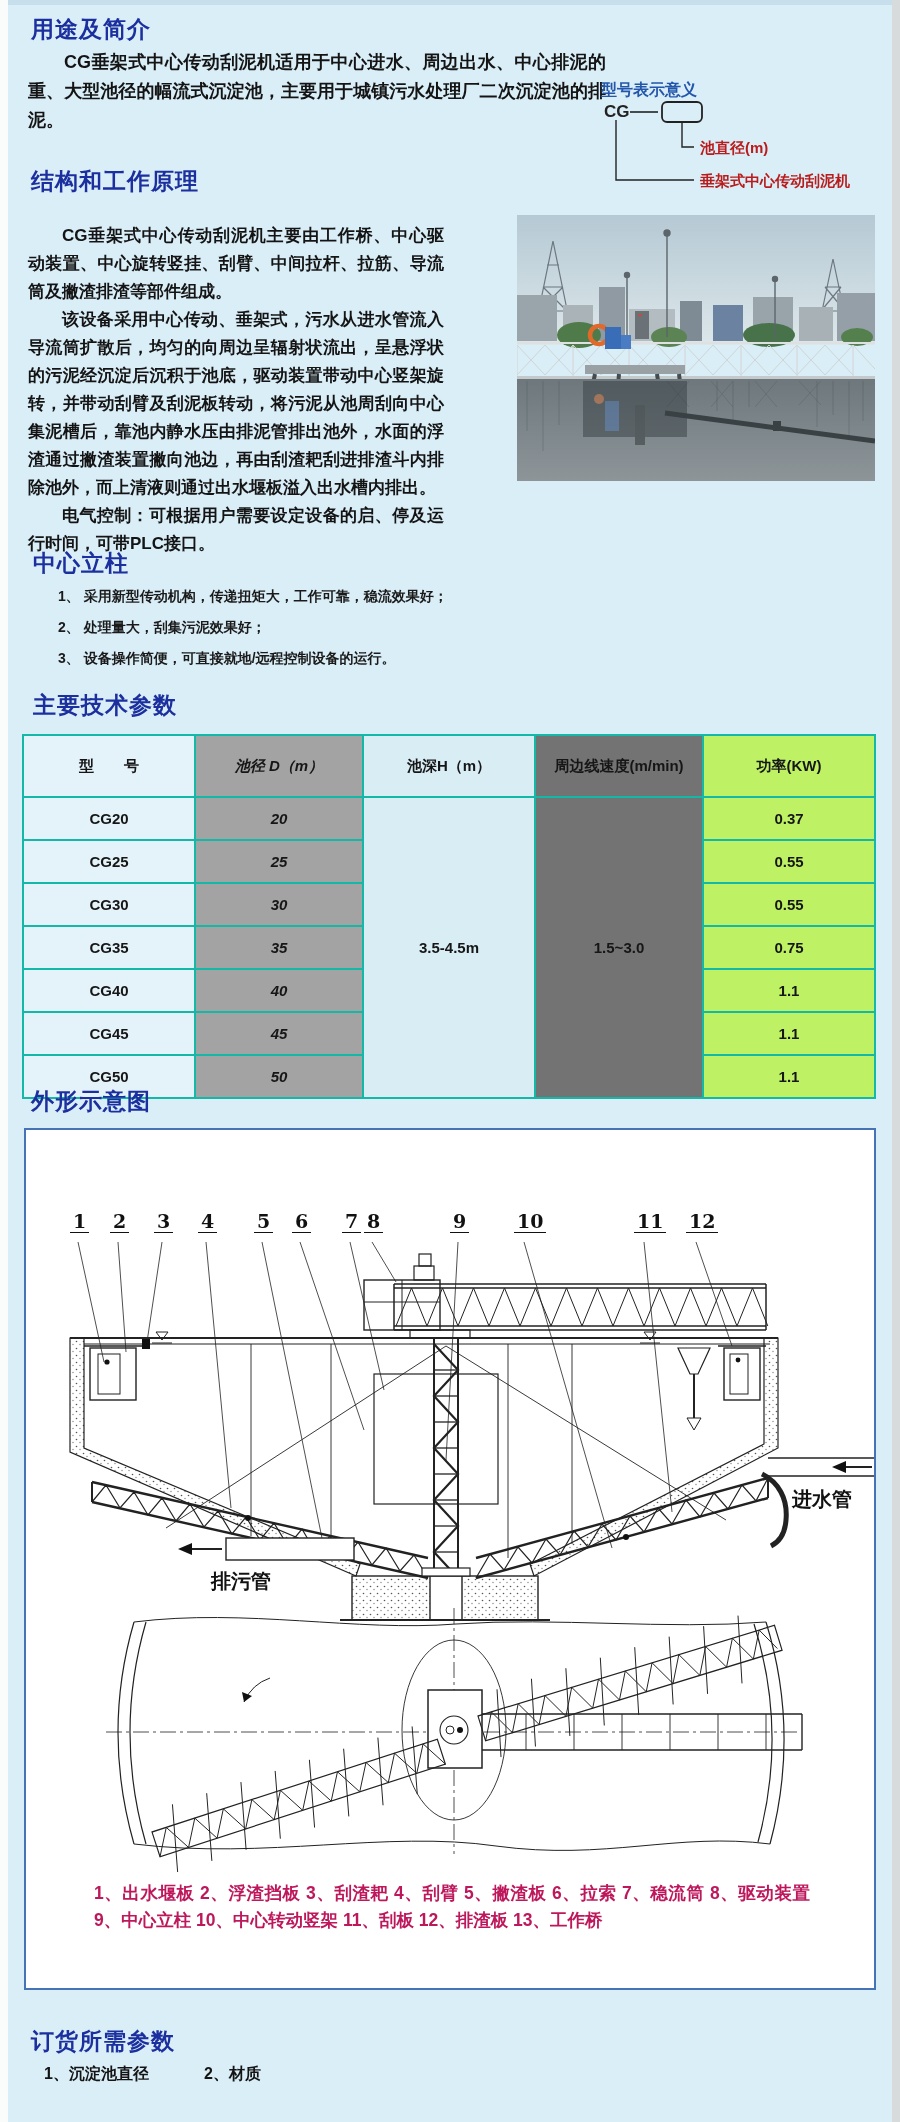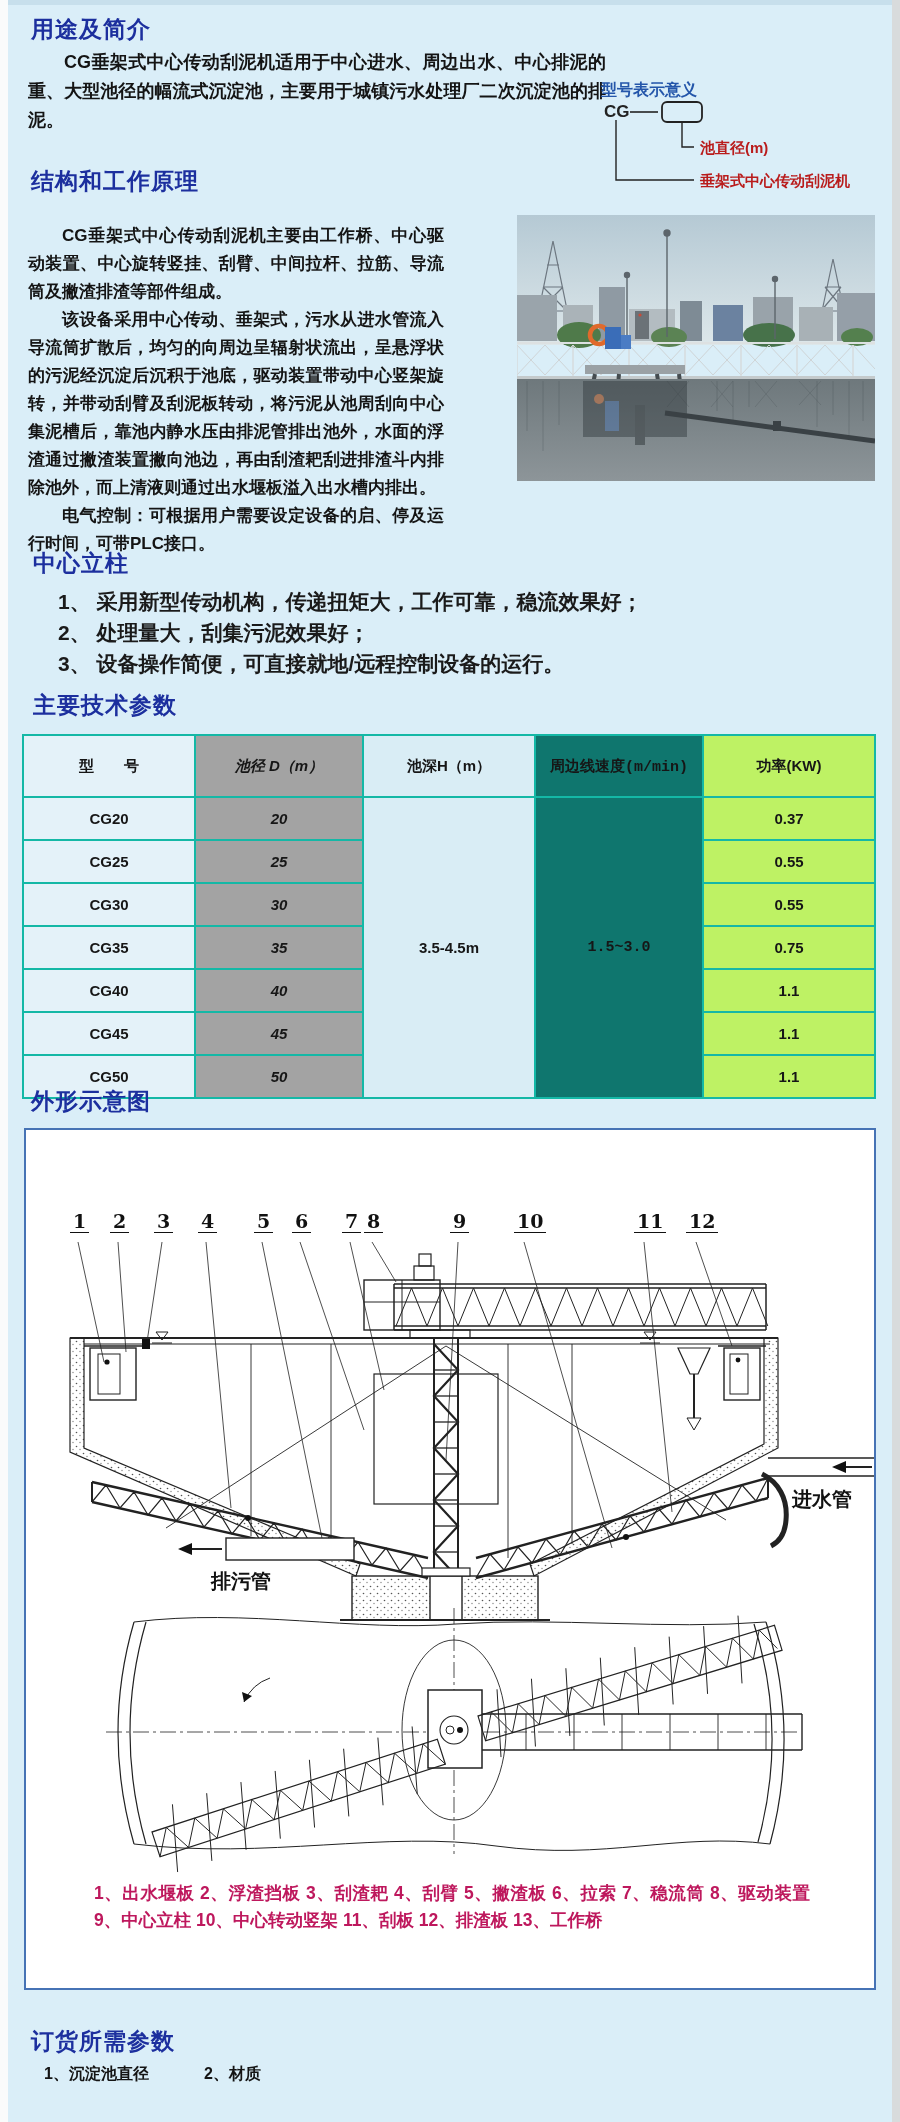--- a/index.html
+++ b/index.html
@@ -9,31 +9,31 @@
   .strip-left{position:absolute;left:0;top:0;width:8px;height:2122px;background:#fafbfb;}
   .strip-right{position:absolute;right:0;top:0;width:8px;height:2122px;background:#d8dbdc;}
   .h-sec{position:absolute;margin:0;font-size:23px;font-weight:bold;color:#1c2f9e;letter-spacing:1px;}
   .body-text{position:absolute;margin:0;font-weight:bold;color:#141414;text-align:justify;}
   .indent{text-indent:2em;}
   
   .model-title{position:absolute;font-size:16px;font-weight:bold;color:#2456aa;margin-top:16px;}
   .model-cg{position:absolute;font-size:17px;font-weight:bold;color:#222;}
   .model-label{position:absolute;font-size:15px;font-weight:bold;color:#b91c1c;}
   
-  .feat{position:absolute;margin:0;list-style:none;padding:0;font-size:21px;font-weight:bold;}
+  .feat{position:absolute;margin:0;list-style:none;padding:0;font-size:14px;font-weight:bold;}
   .feat li{height:31px;}
   
   table.specs{position:absolute;left:22px;top:734px;border-collapse:collapse;table-layout:fixed;}
   table.specs td{border:2px solid #14b8a6;text-align:center;vertical-align:middle;
                  font-size:15px;font-weight:600;color:#161616;}
   td.hd{height:58px;background:#d5eaf4;font-weight:bold;font-size:15.5px;}
   td.c-model{width:168px;background:#e4f2f9;height:39px;}
   td.c-dia{width:164px;background:#a3a3a3;font-style:italic;}
   td.c-depth{width:168px;background:#d9edf5;}
-  td.c-speed{width:164px;background:#0f766e;font-family:Liberation Mono, monospace;}
+  td.c-speed{width:164px;background:#737373;}
   td.c-power{width:168px;background:#bef264;}
   
   .panel{position:absolute;left:24px;top:1128px;width:852px;height:862px;background:#ffffff;
          border:2px solid #4673b5;box-sizing:border-box;}
   .callout{position:absolute;top:80px;font-family:"DejaVu Serif","Liberation Serif",serif;
            font-size:19px;font-weight:bold;color:#111;border-bottom:1.5px solid #111;padding:0 3px;}
   .pipe-label{position:absolute;font-size:20px;font-weight:bold;color:#111;}
   .caption{position:absolute;left:68px;top:750px;width:716px;margin:0;font-size:17.5px;
            font-weight:bold;line-height:27px;color:#be185d;text-align:justify;}
   .order-item{position:absolute;font-size:16px;font-weight:bold;color:#141414;}

